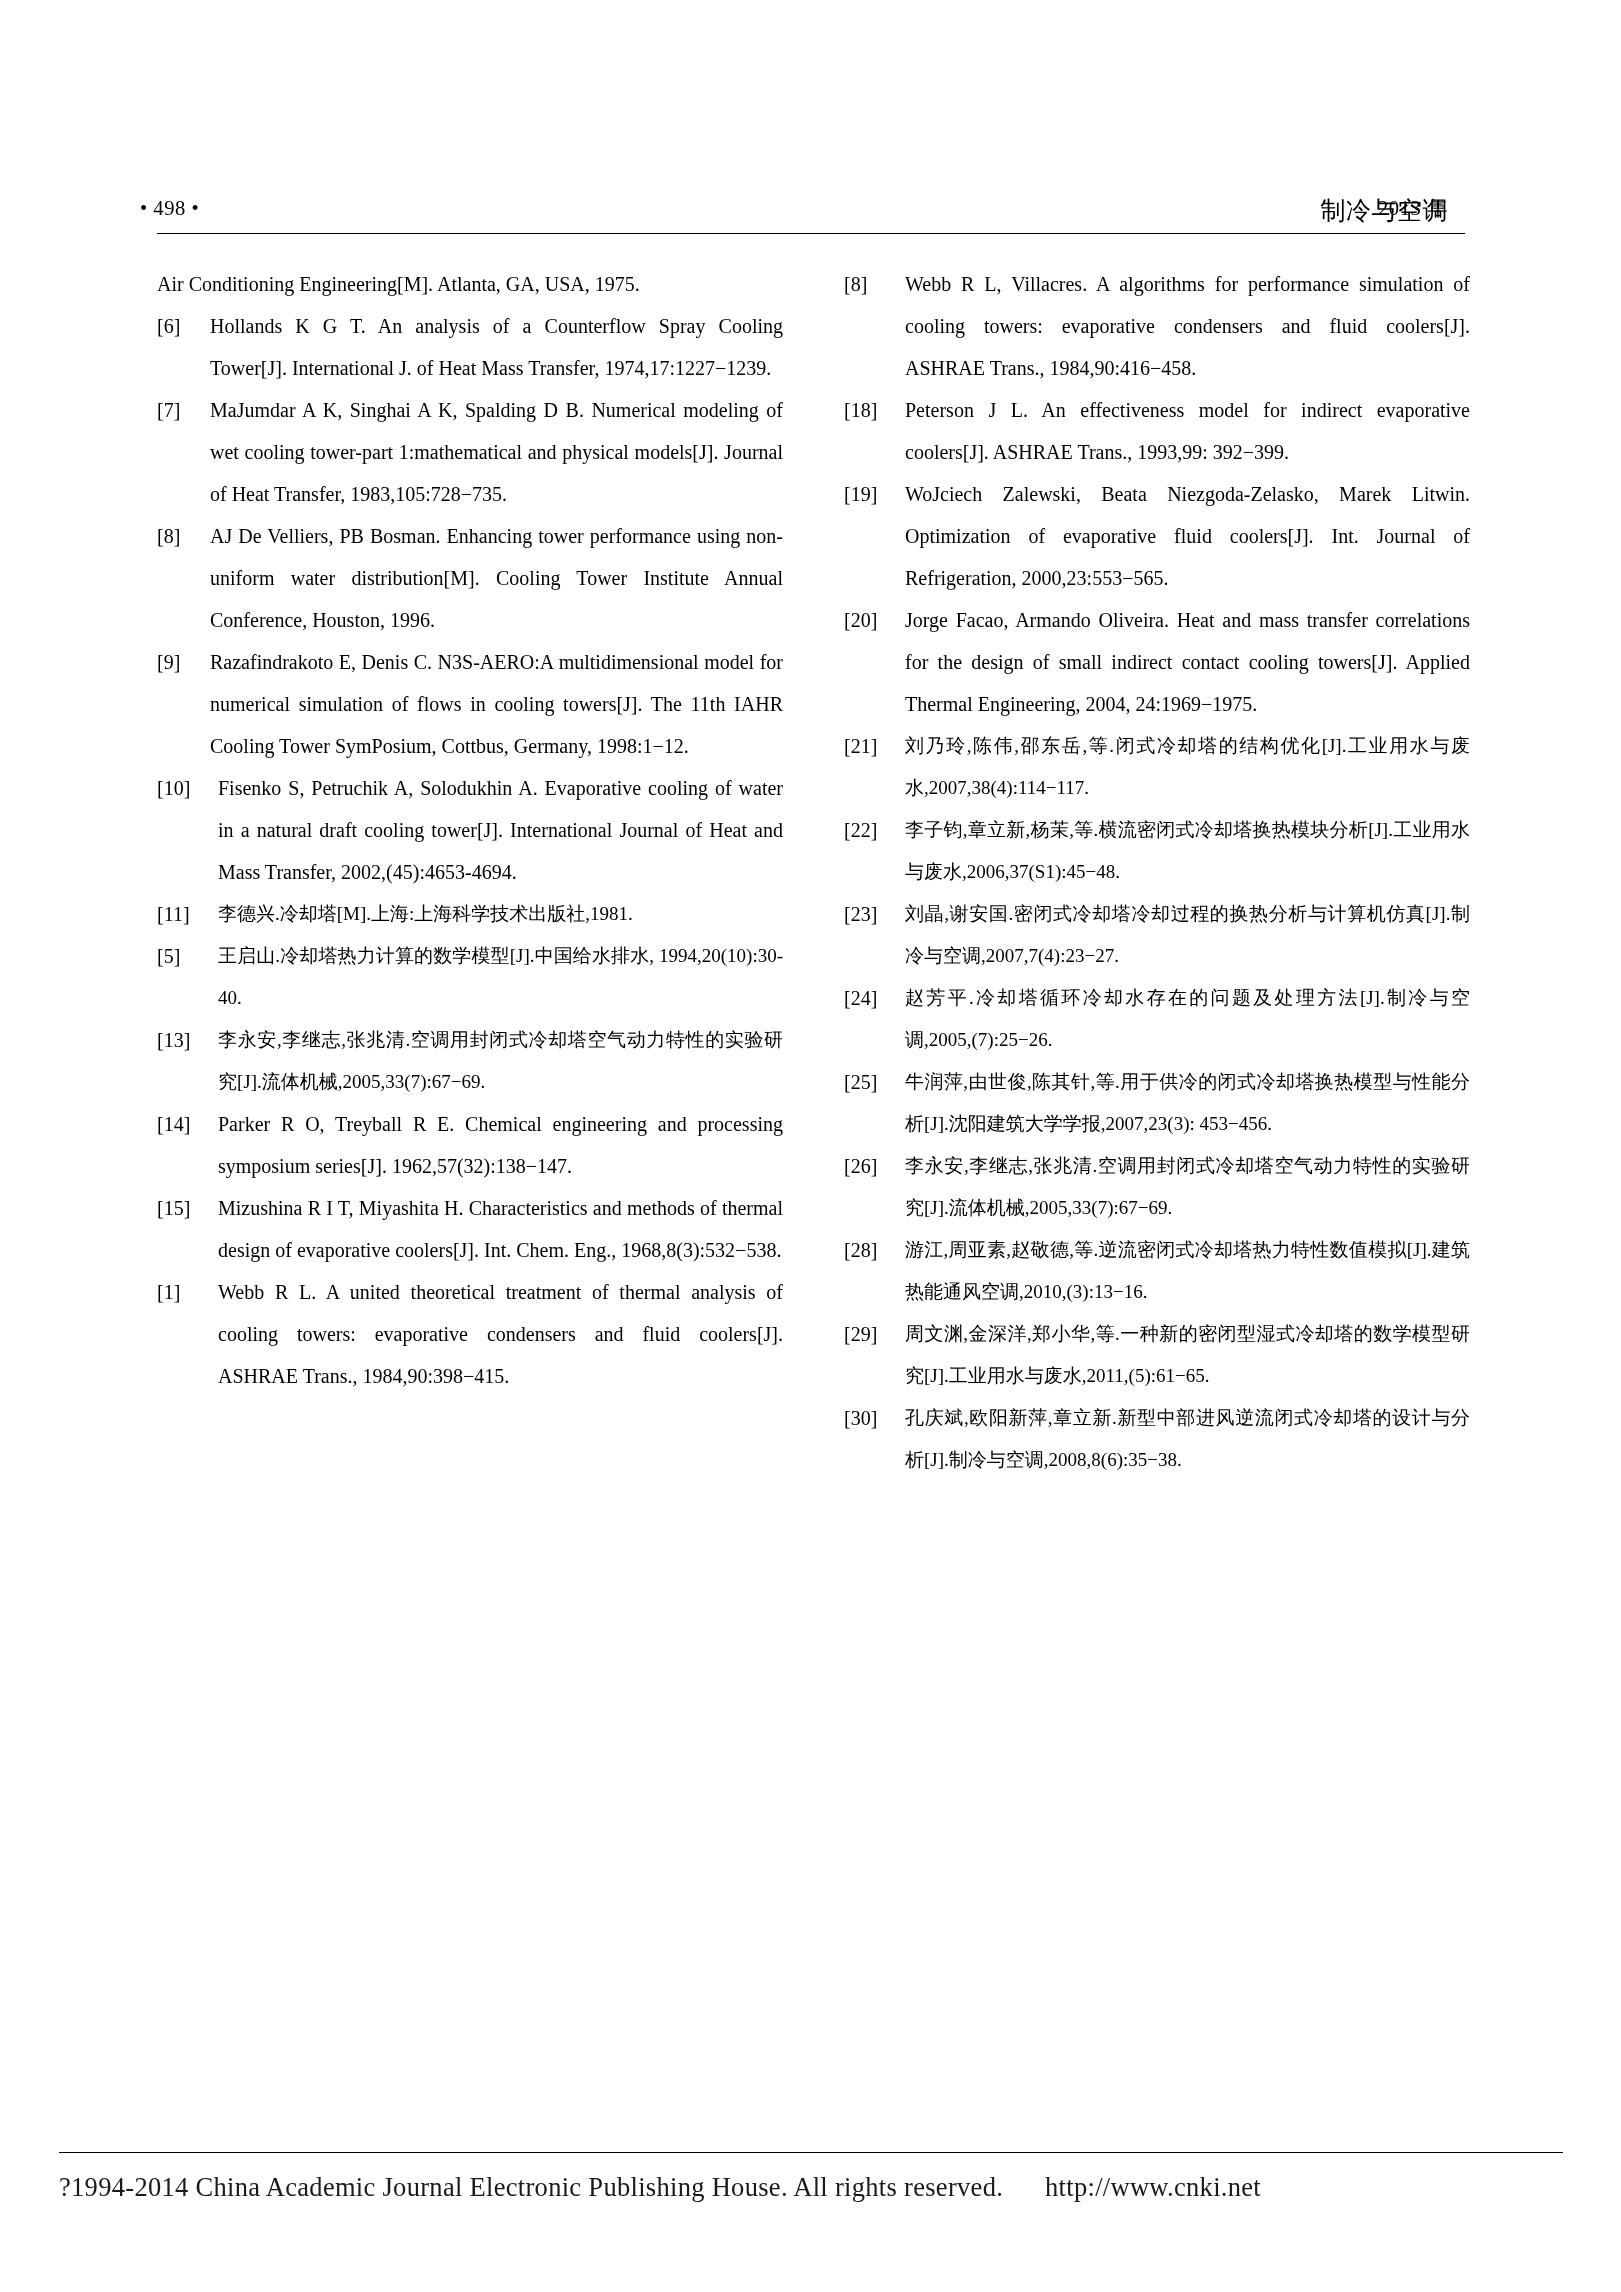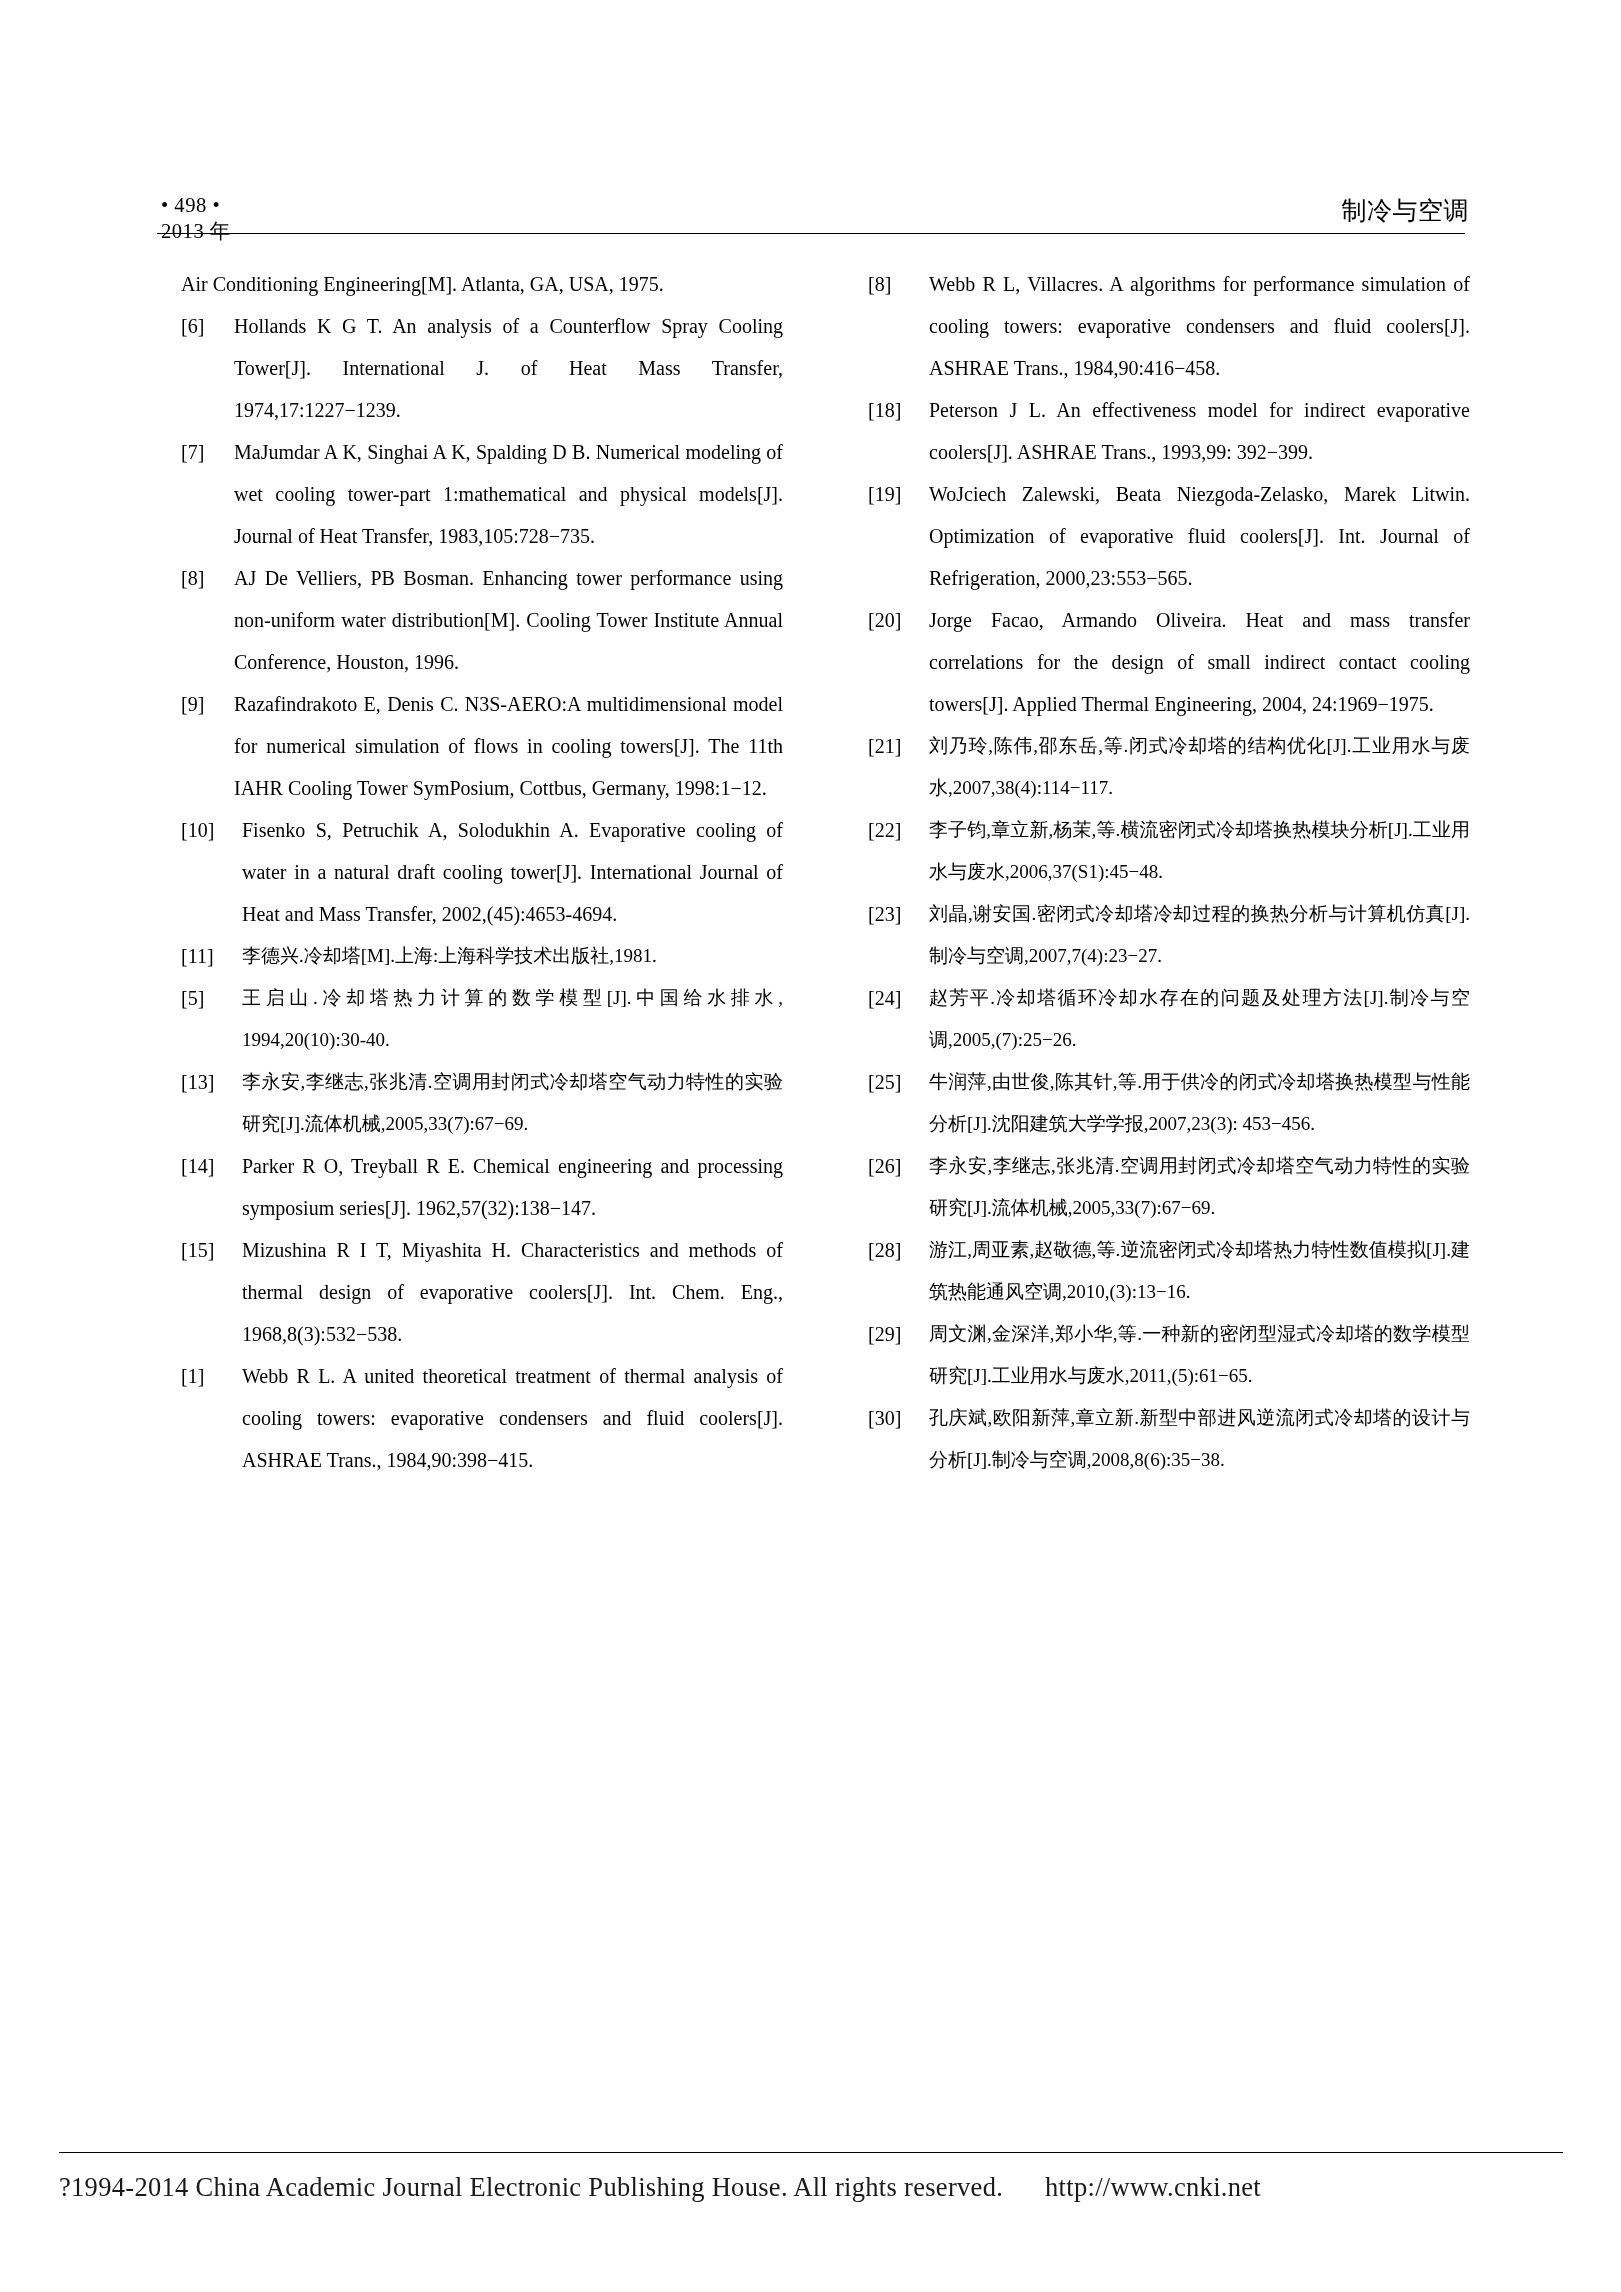--- a/index.html
+++ b/index.html
@@ -17,30 +17,29 @@
   }
   .page {
     position: absolute;
     left: 0; top: 0;
     width: 1621px;
     height: 2293px;
   }
   
   .header {
     position: absolute;
-    left: 161px;
+    left: 140px;
     top: 194px;
     width: 1308px;
     height: 33px;
     display: flex;
     align-items: baseline;
     justify-content: space-between;
     font-size: 20.6px;
     letter-spacing: 0.5px;
-    flex-direction: column;
   }
   .header .center {
     position: absolute;
     left: 0;
     right: 0;
     text-align: right;
     font-size: 25px;
   }
   .header .left, .header .right {
     font-size: 20.6px;
@@ -58,21 +57,20 @@
   .columns {
     position: absolute;
     left: 157px;
     top: 263px;
     width: 1313px;
     display: flex;
     gap: 61px;
   }
   .col {
     width: 626px;
-    margin-left: 24px;
   }
   .ref {
     display: flex;
     font-size: 20px;
     line-height: 42px;
     margin-bottom: 0px;
   }
   .ref .num {
     width: 53px;
     flex: 0 0 53px;

